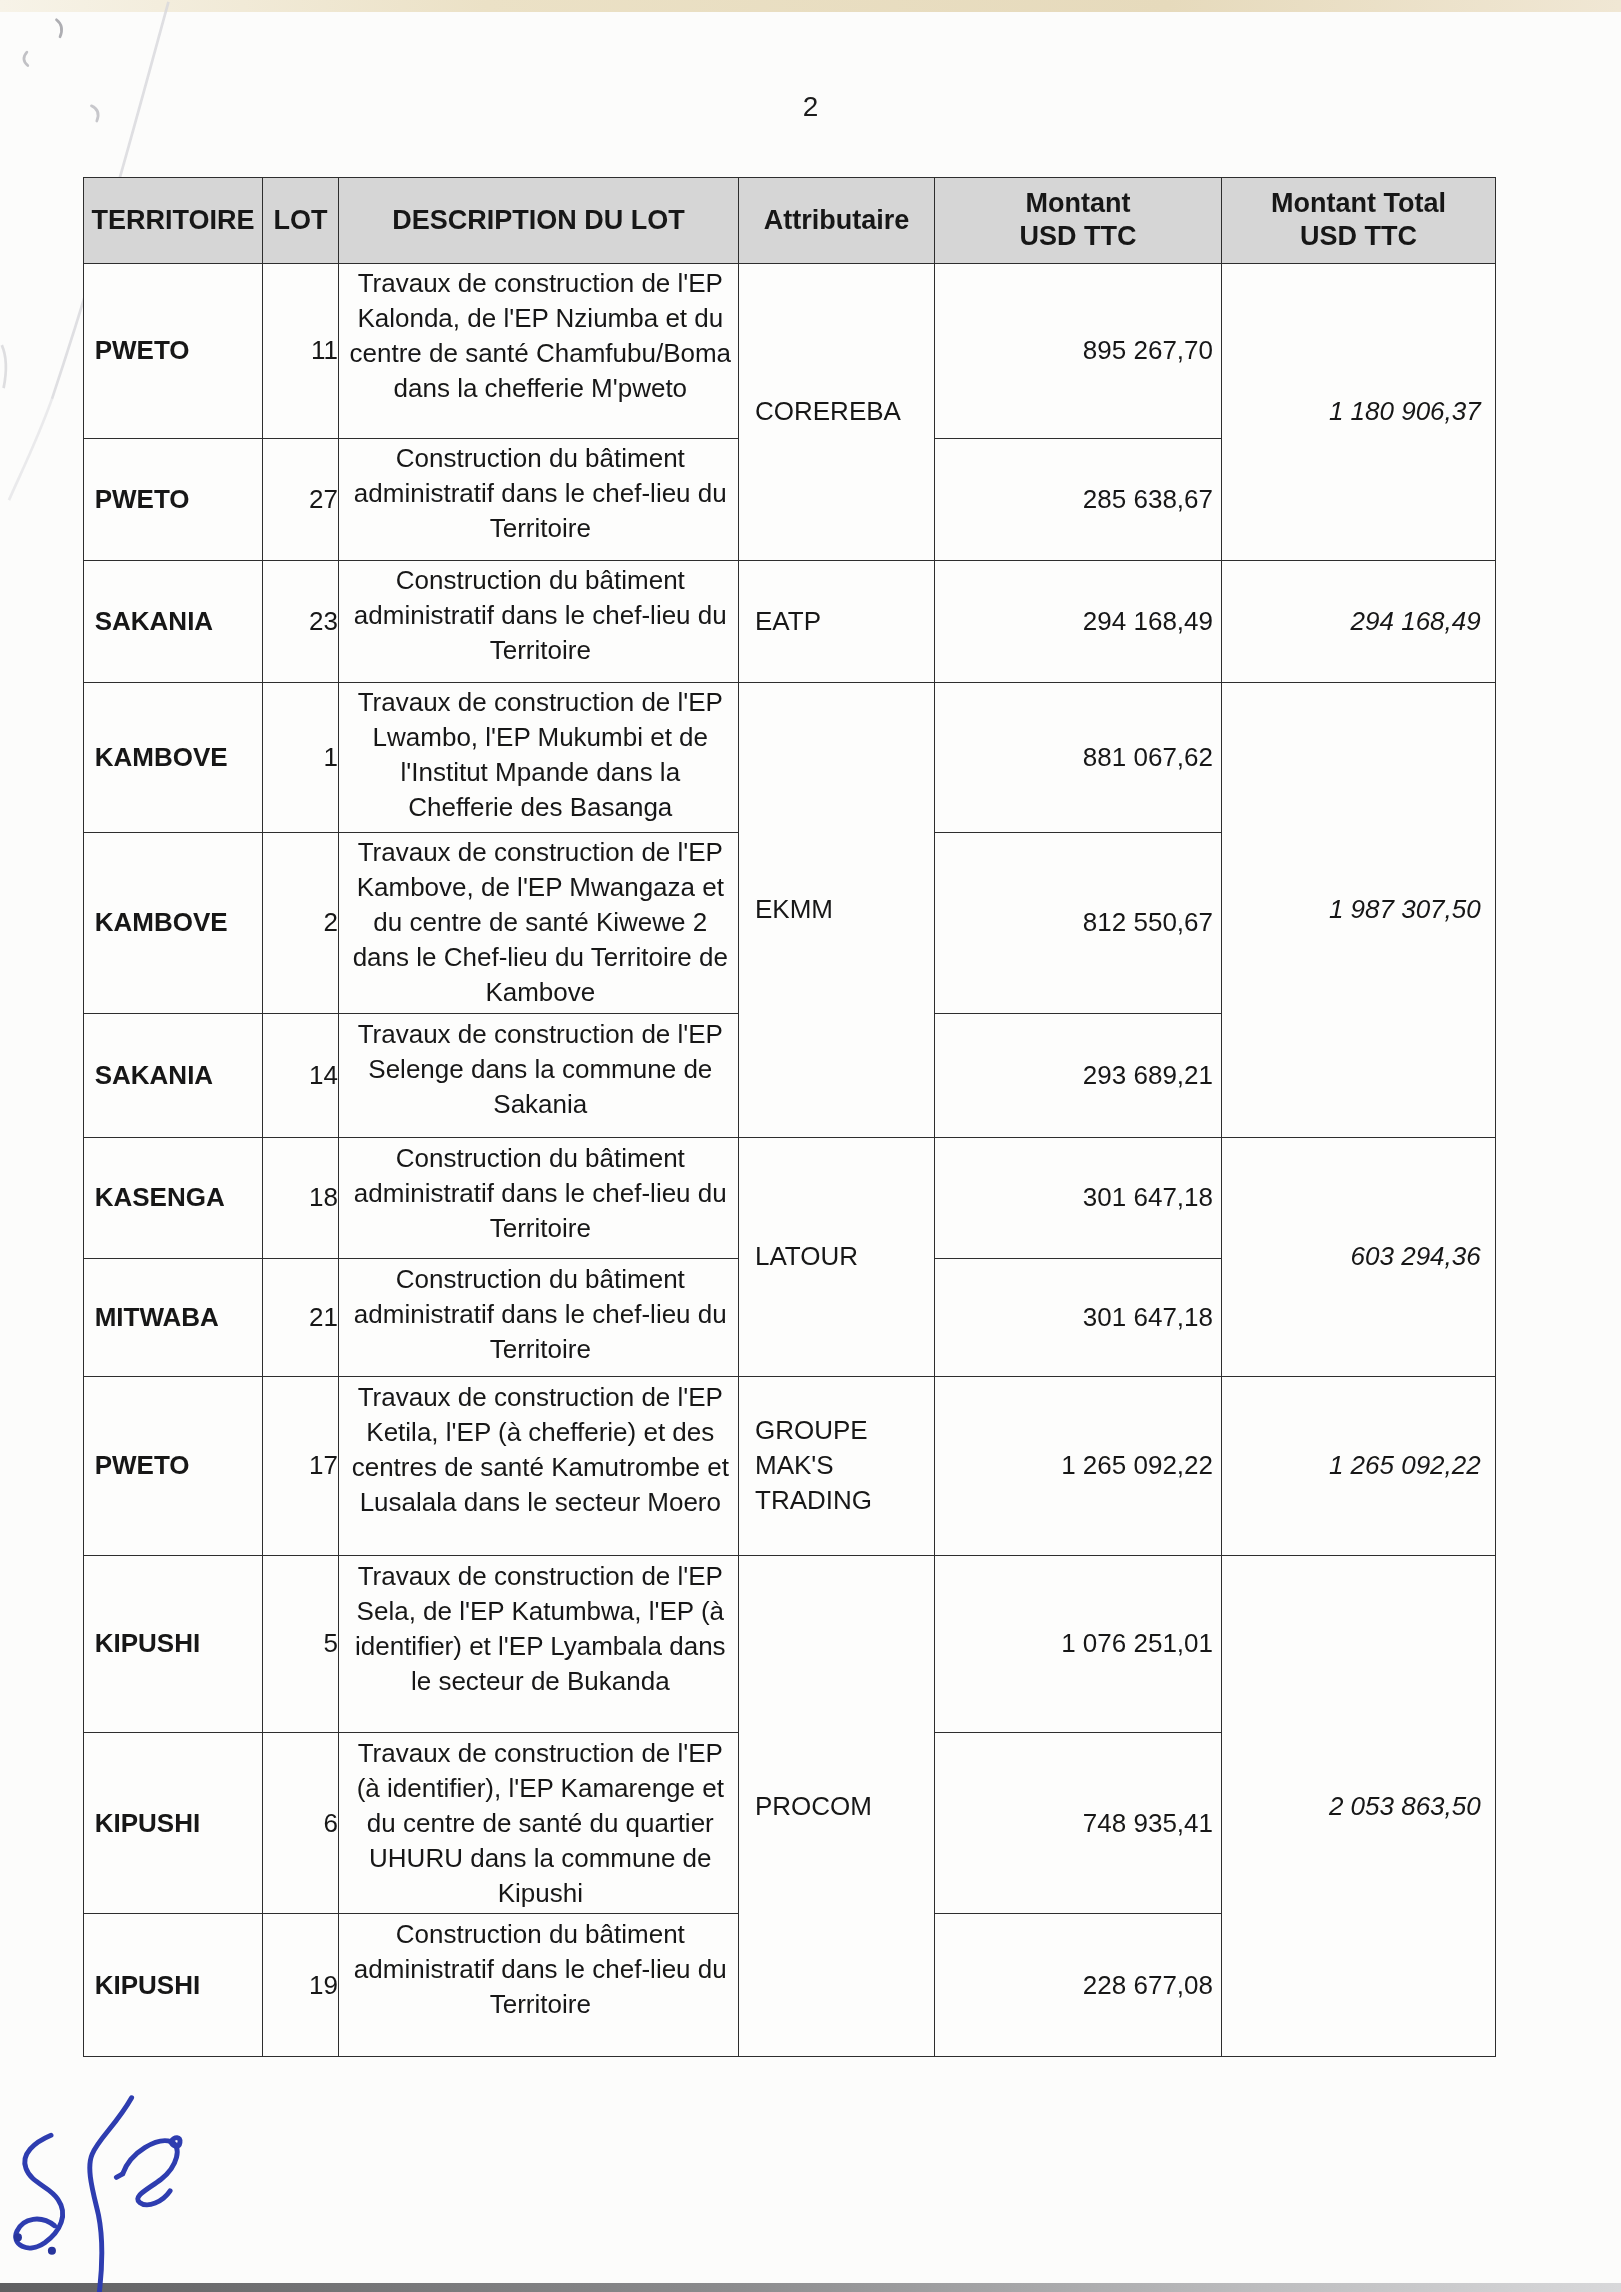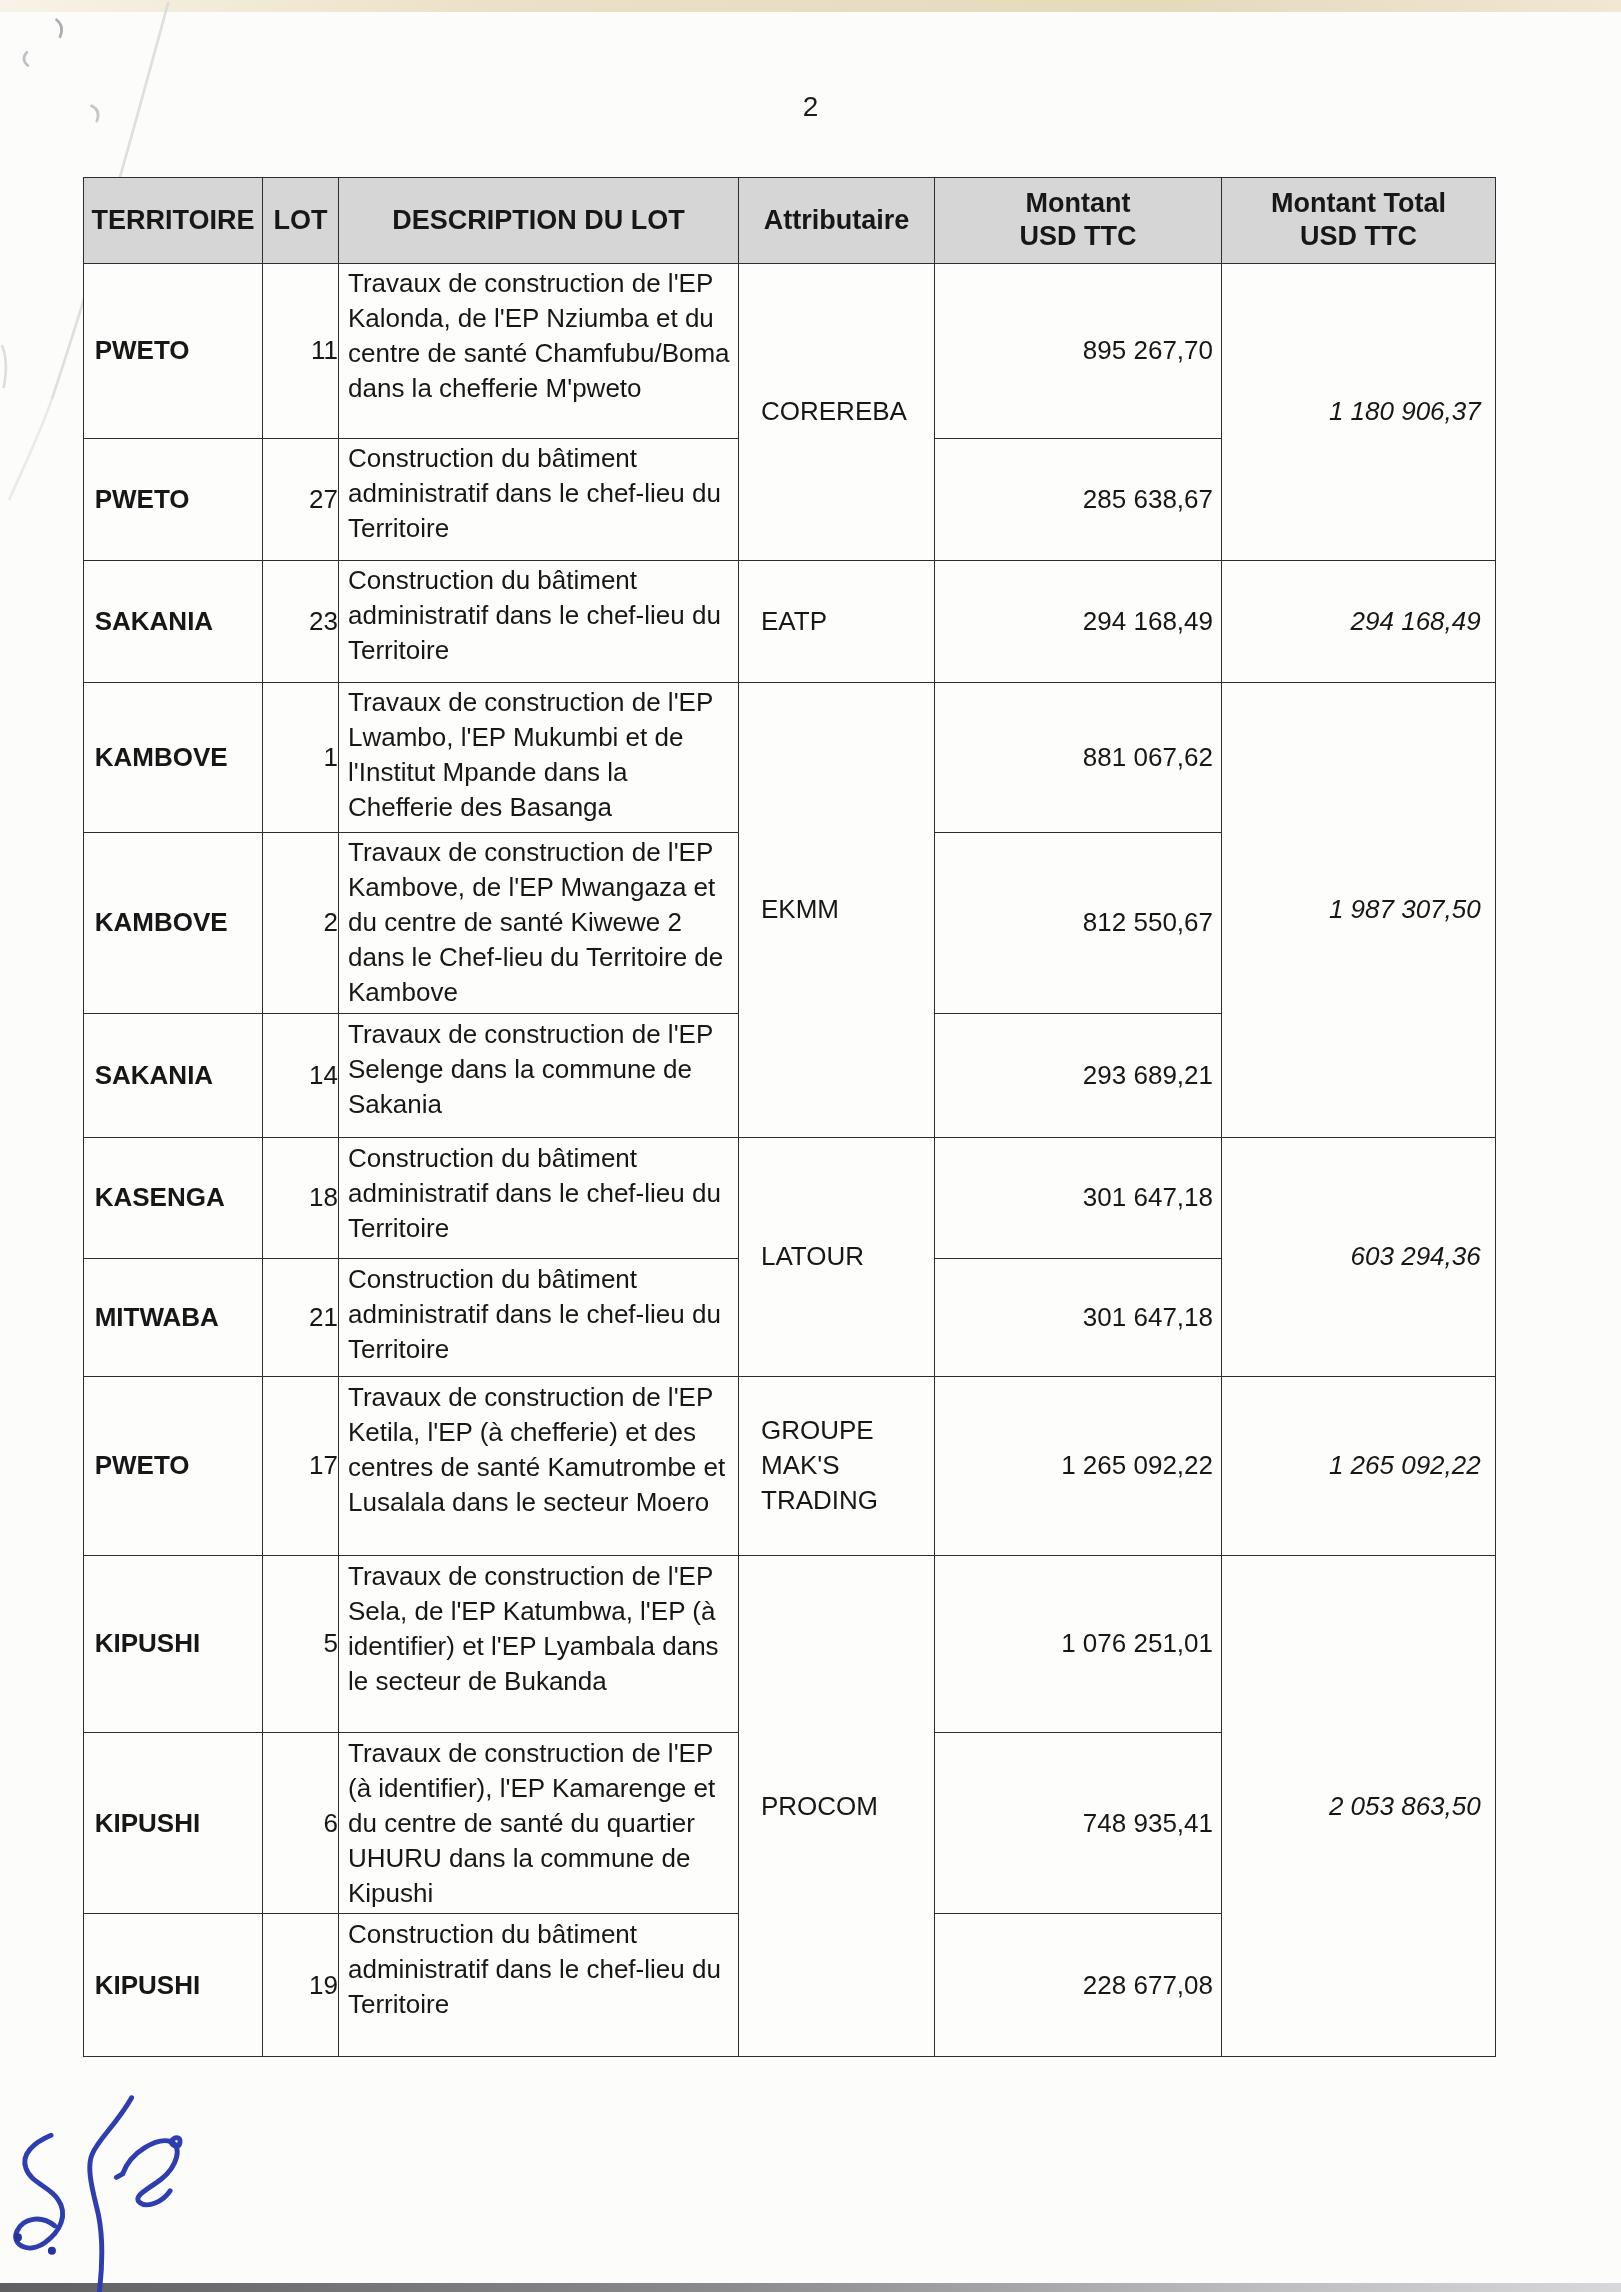--- a/index.html
+++ b/index.html
@@ -38,22 +38,22 @@
     font-weight:bold;font-size:27px;line-height:33px;
     text-align:center;vertical-align:middle;
     white-space:pre-line;height:81px;padding:1.8px 3.6px;
   }
   .lots td{
     font-size:26px;line-height:35px;vertical-align:middle;
     background:#fdfdfc;padding:0;
   }
   td.terr{font-weight:bold;padding-left:10.7px;}
   td.lot{font-weight:normal;text-align:right;}
-  td.desc{vertical-align:top;padding:2.7px 5.4px 2.7px 9px;}
-  td.attr{padding-left:22px;}
+  td.desc{vertical-align:top;padding:2.7px 5.4px 2.7px 9px;text-align:center;}
+  td.attr{padding-left:16px;}
   td.num{text-align:right;padding-right:8px;}
   td.total{padding-right:14.3px;font-style:italic;}
 </style>
 </head>
 <body>
 
 <div class="top-strip"></div>
 <div class="bottom-strip"></div>
 
 <svg class="artifacts" width="466" height="502" viewBox="0 0 520 560">

